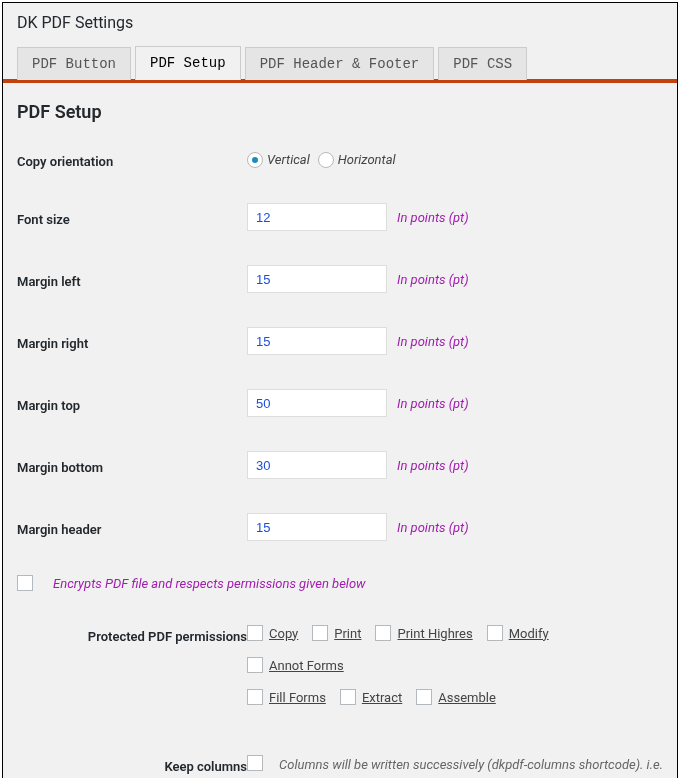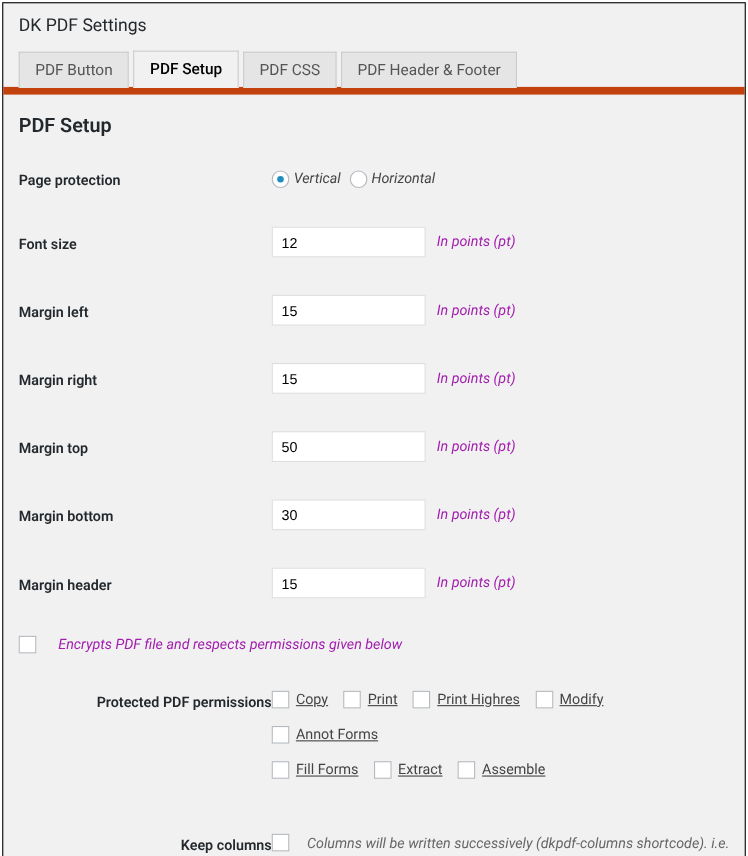--- a/index.html
+++ b/index.html
@@ -16,24 +16,25 @@
       background: #f1f1f1;
       padding: 0;
     }
     h1.page-title {
       font-size: 16px;
       font-weight: 400;
       color: #23282d;
       padding: 10px 0 14px 14px;
     }
     .tab-wrapper {
-      border-bottom: 7px solid #c2410c;
+      border-bottom: 4px solid #c2410c;
       padding-left: 14px;
       display: flex;
       align-items: flex-end;
+      font-family: Liberation Mono, monospace;
     }
     .tab {
       display: inline-flex;
       align-items: center;
       padding: 8px 14px;
       font-size: 14px;
       color: #555;
       background: #e5e5e5;
       border: 1px solid #ccc;
       border-bottom: none;
@@ -82,21 +83,21 @@
       align-items: center;
       flex-wrap: wrap;
     }
     input[type="text"] {
       width: 140px;
       height: 28px;
       padding: 3px 8px;
       font-size: 13px;
       border: 1px solid #ddd;
       background: #fff;
-      color: #000000;
+      color: #1d4ed8;
       margin-right: 10px;
     }
     .desc {
       font-style: italic;
       color: #a21caf;
       font-size: 13px;
     }
     .desc-block {
       font-style: italic;
       color: #666;
@@ -158,29 +159,29 @@
   </style>
 </head>
 <body>
 
 <div class="frame">
   <h1 class="page-title">DK PDF Settings</h1>
 
   <div class="tab-wrapper">
     <a class="tab">PDF Button</a>
     <a class="tab active">PDF Setup</a>
+    <a class="tab">PDF Header &amp; Footer</a>
     <a class="tab">PDF CSS</a>
-    <a class="tab">PDF Header &amp; Footer</a>
   </div>
 
   <div class="content">
     <h2 class="section-title">PDF Setup</h2>
 
     <div class="form-row-sm">
-      <div class="form-label">Page protection</div>
+      <div class="form-label">Copy orientation</div>
       <div class="form-field">
         <span class="radio">
           <span class="radio-circle checked"></span>
           <span>Vertical</span>
         </span>
         <span class="radio">
           <span class="radio-circle"></span>
           <span>Horizontal</span>
         </span>
       </div>

